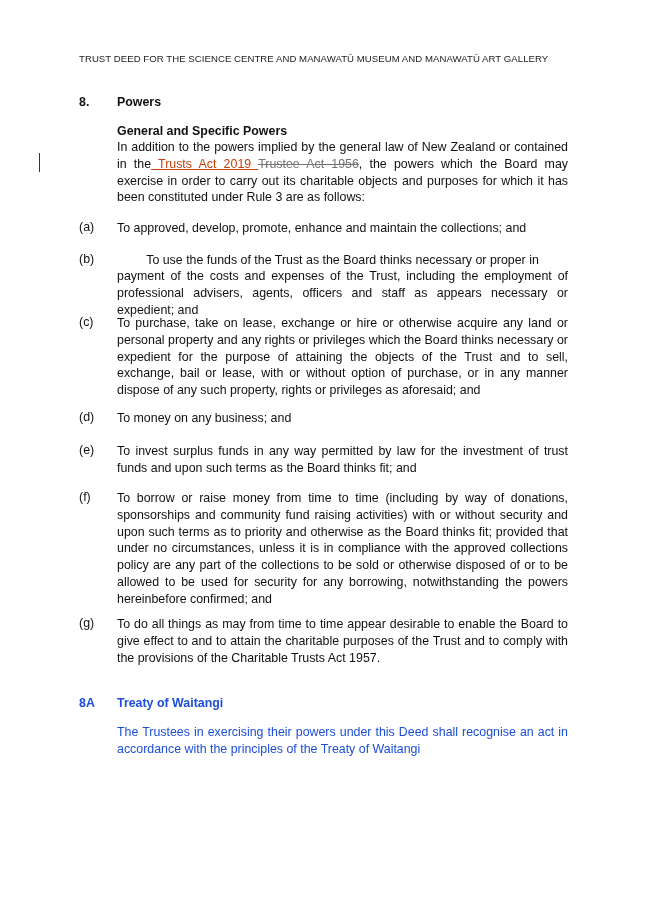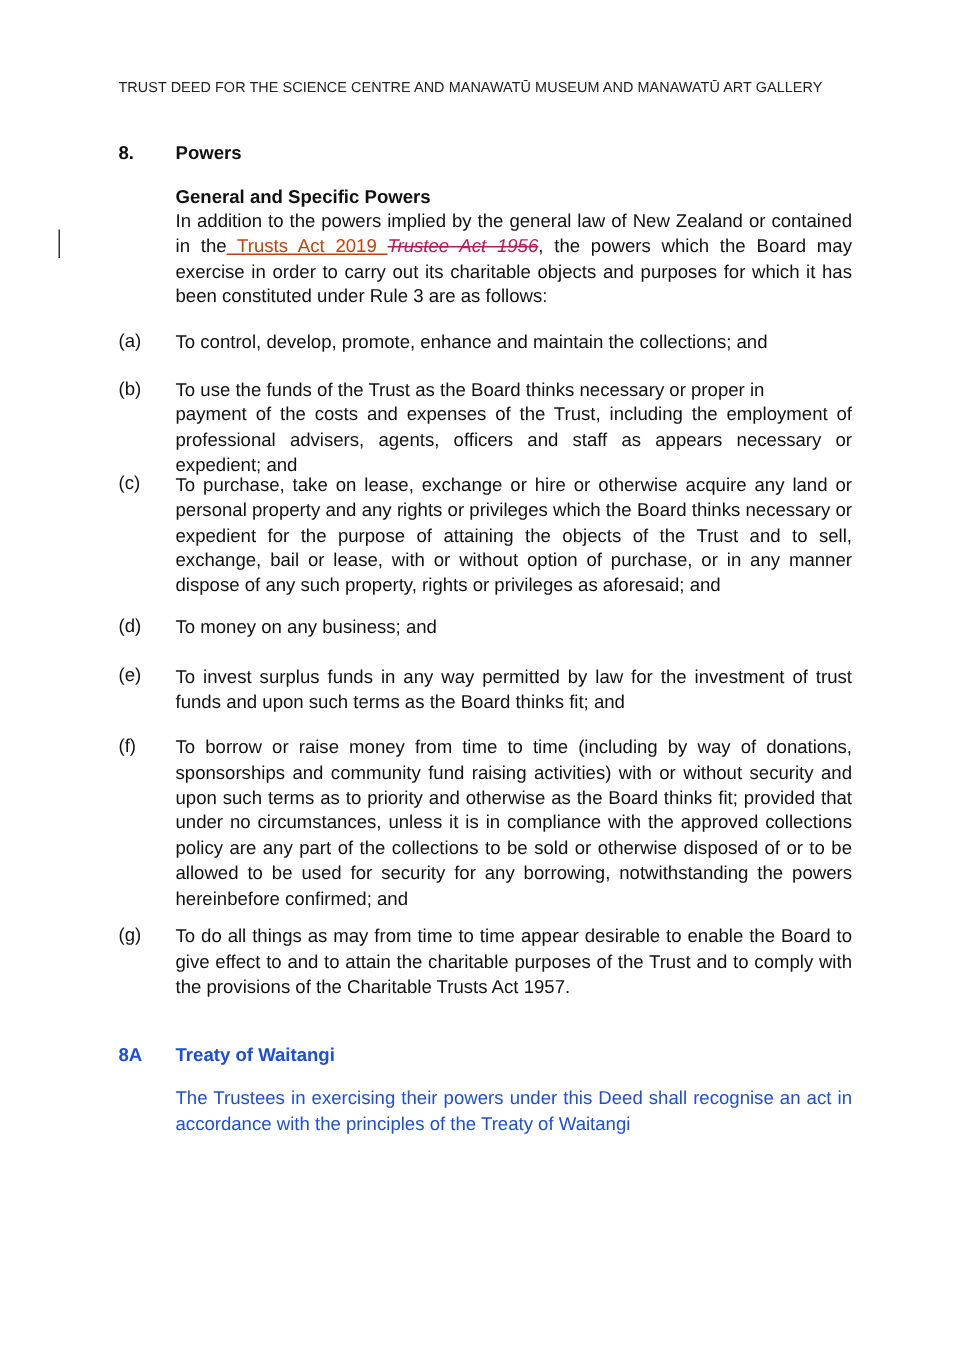--- a/index.html
+++ b/index.html
@@ -17,43 +17,43 @@
       left: 39px; top: 153px; width: 1px; height: 19px; background: #333;
     }
     .sec-num { left: 79px; font-weight: bold; }
     .sec-title { left: 117px; font-weight: bold; }
     .sub-title { left: 117px; top: 124px; font-weight: bold; }
     .para {
       left: 117px; width: 451px; text-align: justify; line-height: 16.8px;
     }
     .label { left: 79px; }
     .ins { color: #c2410c; text-decoration: underline; }
-    .del { color: #be185d; text-decoration: line-through; font-style: italic; }
+    .del { color: #737373; text-decoration: line-through; }
     .blue { color: #1d4ed8; }
     p { margin: 0; }
   </style>
 </head>
 <body>
 
 <div class="abs header">TRUST DEED FOR THE SCIENCE CENTRE AND MANAWATŪ MUSEUM AND MANAWATŪ ART GALLERY</div>
 
 <div class="abs change-bar"></div>
 
 <div class="abs sec-num" style="top:95px">8.</div>
 <div class="abs sec-title" style="top:95px">Powers</div>
 
 <div class="abs sub-title">General and Specific Powers</div>
 
 <p class="abs para" style="top:139px"><span>In addition to the powers implied by the general law of New Zealand or contained in the</span><span class="ins"> Trusts Act 2019 </span><span class="del">Trustee Act 1956</span><span>, the powers which the Board may exercise in order to carry out its charitable objects and purposes for which it has been constituted under Rule 3 are as follows:</span></p>
 
 <div class="abs label" style="top:220px">(a)</div>
-<p class="abs para" style="top:220px">To control, develop, promote, enhance and maintain the collections; and</p>
+<p class="abs para" style="top:220px">To approved, develop, promote, enhance and maintain the collections; and</p>
 
 <div class="abs label" style="top:252px">(b)</div>
-<p class="abs para" style="top:252px;text-align:left">To use the funds of the Trust as the Board thinks necessary or proper in</p>
+<p class="abs para" style="top:252px;text-align:center">To use the funds of the Trust as the Board thinks necessary or proper in</p>
 <p class="abs para" style="top:268px">payment of the costs and expenses of the Trust, including the employment of professional advisers, agents, officers and staff as appears necessary or expedient; and</p>
 
 <div class="abs label" style="top:315px">(c)</div>
 <p class="abs para" style="top:315px">To purchase, take on lease, exchange or hire or otherwise acquire any land or personal property and any rights or privileges which the Board thinks necessary or expedient for the purpose of attaining the objects of the Trust and to sell, exchange, bail or lease, with or without option of purchase, or in any manner dispose of any such property, rights or privileges as aforesaid; and</p>
 
 <div class="abs label" style="top:410px">(d)</div>
 <p class="abs para" style="top:410px">To money on any business; and</p>
 
 <div class="abs label" style="top:443px">(e)</div>
 <p class="abs para" style="top:443px">To invest surplus funds in any way permitted by law for the investment of trust funds and upon such terms as the Board thinks fit; and</p>

